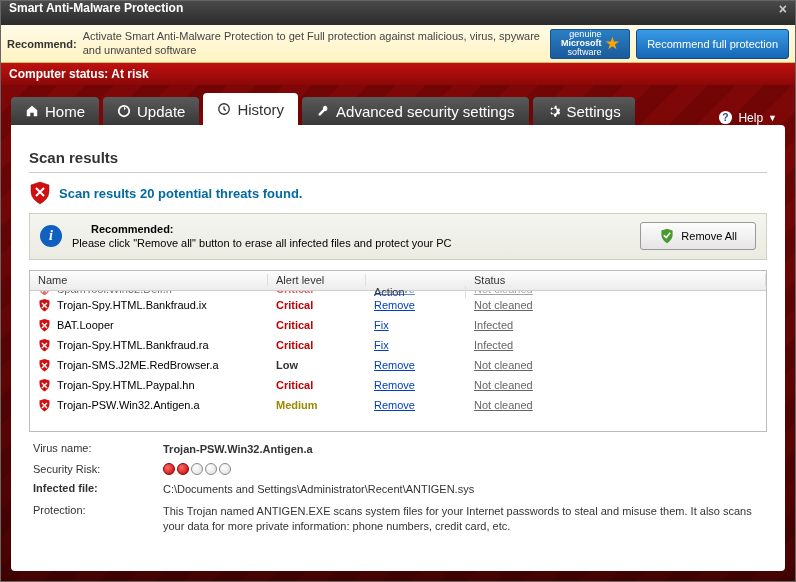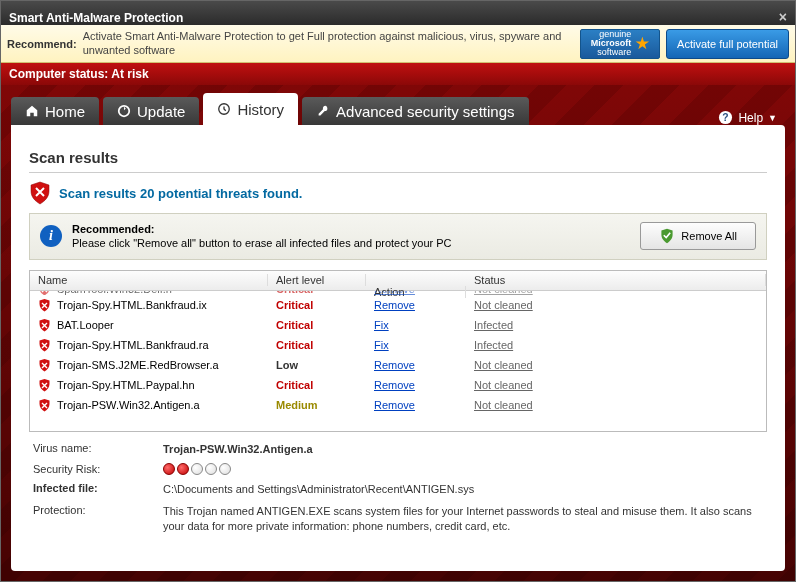--- a/index.html
+++ b/index.html
@@ -1,18 +1,18 @@
 <!DOCTYPE html>
 <html><head>
 <meta charset="utf-8">
 <style>
 * { box-sizing: border-box; margin: 0; padding: 0; }
 body { font-family: "Segoe UI", Tahoma, Arial, sans-serif; font-size: 11px; background: #fff; }
 .window { width: 796px; height: 582px; border: 1px solid #666; background: #fff; display: flex; flex-direction: column; overflow: hidden; }
-.titlebar { height: 24px; background: linear-gradient(to bottom, #4a4a4a, #2b2b2b); color: #fff; display: flex; align-items: flex-end; padding: 0 8px; font-size: 12px; font-weight: bold; justify-content: space-between; }
+.titlebar { height: 24px; background: linear-gradient(to bottom, #4a4a4a, #2b2b2b); color: #fff; display: flex; align-items: flex-start; padding: 0 8px; font-size: 12px; font-weight: bold; justify-content: space-between; }
 .titlebar .close-btn { color: #ccc; cursor: pointer; font-size: 14px; }
 .recommend-bar { height: 38px; background: linear-gradient(to bottom, #fffbe8, #fff3c0); border-bottom: 1px solid #d0c070; display: flex; align-items: center; padding: 0 6px; gap: 6px; }
 .recommend-bar .label { font-weight: bold; color: #333; }
 .recommend-bar .text { color: #444; flex: 1; line-height: 1.2; }
 .genuine-badge { width: 80px; height: 30px; background: linear-gradient(to bottom, #2b7fc4, #1a5a9c); color: #fff; display: flex; align-items: center; justify-content: center; gap: 4px; font-size: 9px; border: 1px solid #13548c; border-radius: 2px; }
 .genuine-badge .star { width: 14px; height: 14px; background: #ffa500; clip-path: polygon(50% 0%, 61% 35%, 98% 35%, 68% 57%, 79% 91%, 50% 70%, 21% 91%, 32% 57%, 2% 35%, 39% 35%); }
 .activate-btn { height: 30px; padding: 0 10px; background: linear-gradient(to bottom, #3a9be6, #1566b5); color: #fff; border: 1px solid #0d4a8a; border-radius: 3px; font-size: 11px; cursor: pointer; }
 .status-bar { height: 22px; background: linear-gradient(to bottom, #c01010, #8b0808); color: #fff; display: flex; align-items: center; padding: 0 8px; font-size: 12px; font-weight: bold; }
 .main-bg { flex: 1; background: repeating-linear-gradient(135deg, #9a2a2a 0 20px, #8a2020 20px 40px), linear-gradient(#6a1515, #3a0808); background-blend-mode: overlay; padding: 8px 10px 10px; display: flex; flex-direction: column; }
 .tab-row { display: flex; align-items: flex-end; gap: 4px; height: 32px; }
@@ -28,21 +28,21 @@
 .content { background: #fff; flex: 1; border-radius: 0 4px 4px 4px; padding: 24px 18px 10px; display: flex; flex-direction: column; overflow: hidden; }
 .scan-title { font-size: 15px; font-weight: bold; color: #333; padding-bottom: 6px; border-bottom: 1px solid #ccc; margin-bottom: 8px; }
 .alert-row { display: flex; align-items: center; gap: 8px; margin-bottom: 8px; }
 .shield { width: 22px; height: 24px; }
 .shield-path { fill: #d01010; stroke: #8a0606; stroke-width: 0.5; }
 .shield-x { stroke: #fff; stroke-width: 2; fill: none; }
 .alert-text { color: #0369a1; font-size: 13px; font-weight: bold; }
 .recommend-box { background: linear-gradient(to bottom, #f5f5f0, #ebebe3); border: 1px solid #d0d0c0; padding: 8px 10px; display: flex; align-items: center; gap: 10px; margin-bottom: 10px; }
 .info-icon { width: 22px; height: 22px; background: #1060c0; color: #fff; border-radius: 50%; display: flex; align-items: center; justify-content: center; font-weight: bold; font-size: 14px; font-style: italic; font-family: Georgia, serif; }
 .recommend-text { flex: 1; line-height: 1.3; }
-.recommend-text .bold { font-weight: bold; }
+.recommend-text .bold { font-weight: bold; margin-left: 19px; }
 .remove-all-btn { padding: 5px 18px; background: linear-gradient(to bottom, #fdfdfd, #e5e5e5); border: 1px solid #999; border-radius: 3px; display: flex; align-items: center; gap: 6px; cursor: pointer; font-size: 11px; }
 .remove-all-btn svg { width: 16px; height: 16px; }
 .table-wrap { border: 1px solid #bbb; flex: 0 0 auto; display: flex; flex-direction: column; }
 .table-head { display: flex; background: linear-gradient(to bottom, #fdfdfd, #ececec); border-bottom: 1px solid #ccc; height: 20px; align-items: center; }
 .table-head .col { padding: 0 8px; border-right: 1px solid #ddd; font-size: 11px; color: #333; }
 .col-name { width: 238px; }
 .col-alert { width: 98px; }
 .col-action { width: 100px; margin-top: 23px; }
 .col-status { flex: 1; }
 .table-body { height: 140px; overflow-y: scroll; position: relative; }
@@ -82,21 +82,21 @@
     <span class="label">Recommend:</span>
     <span class="text">Activate Smart Anti-Malware Protection to get Full protection against malicious, virus, spyware and unwanted software</span>
     <div class="genuine-badge">
       <div style="line-height:1;text-align:right">
         <div>genuine</div>
         <div style="font-weight:bold">Microsoft</div>
         <div>software</div>
       </div>
       <div class="star"></div>
     </div>
-    <button class="activate-btn">Activate full potential</button>
+    <button class="activate-btn">Recommend full protection</button>
   </div>
 
   <div class="status-bar">
     <span>Computer status: At risk</span>
   </div>
 
   <div class="main-bg">
     <div class="tab-row">
       <div class="tab">
         <svg viewBox="0 0 16 16">
@@ -116,20 +116,26 @@
             <circle cx="8" cy="8" r="6" fill="none" stroke="#333" stroke-width="1.5"></circle>
             <path d="M8 5v3l2 2" stroke="#333" stroke-width="1.5" fill="none"></path>
           </svg>
         <span class="tab-label">History</span>
       </div>
       <div class="tab">
         <svg viewBox="0 0 16 16">
             <path d="M11 2a3 3 0 00-3 4L3 11v2h2l5-5a3 3 0 003-3 3 3 0 00-2-3z"></path>
           </svg>
         <span class="tab-label">Advanced security settings</span>
+      </div>
+      <div class="tab">
+        <svg viewBox="0 0 16 16">
+            <path d="M8 5a3 3 0 100 6 3 3 0 000-6zm6 3l1-1-1-2-2 .5-1-1L11 2H9l-.5 2-1 1L5 4 4 6l1 1v2l-1 1 1 2 2-.5 1 1 .5 2h2l.5-2 1-1 2 .5 1-2-1-1z" fill-rule="evenodd"></path>
+          </svg>
+        <span class="tab-label">Settings</span>
       </div>
       <div class="spacer"></div>
       <div class="help">
         <svg viewBox="0 0 16 16">
             <circle cx="8" cy="8" r="7"></circle>
             <text x="8" y="12" text-anchor="middle" fill="#2a5080" font-size="11" font-weight="bold">?</text>
           </svg>
         <span>Help</span>
         <span class="chev">▼</span>
       </div>

